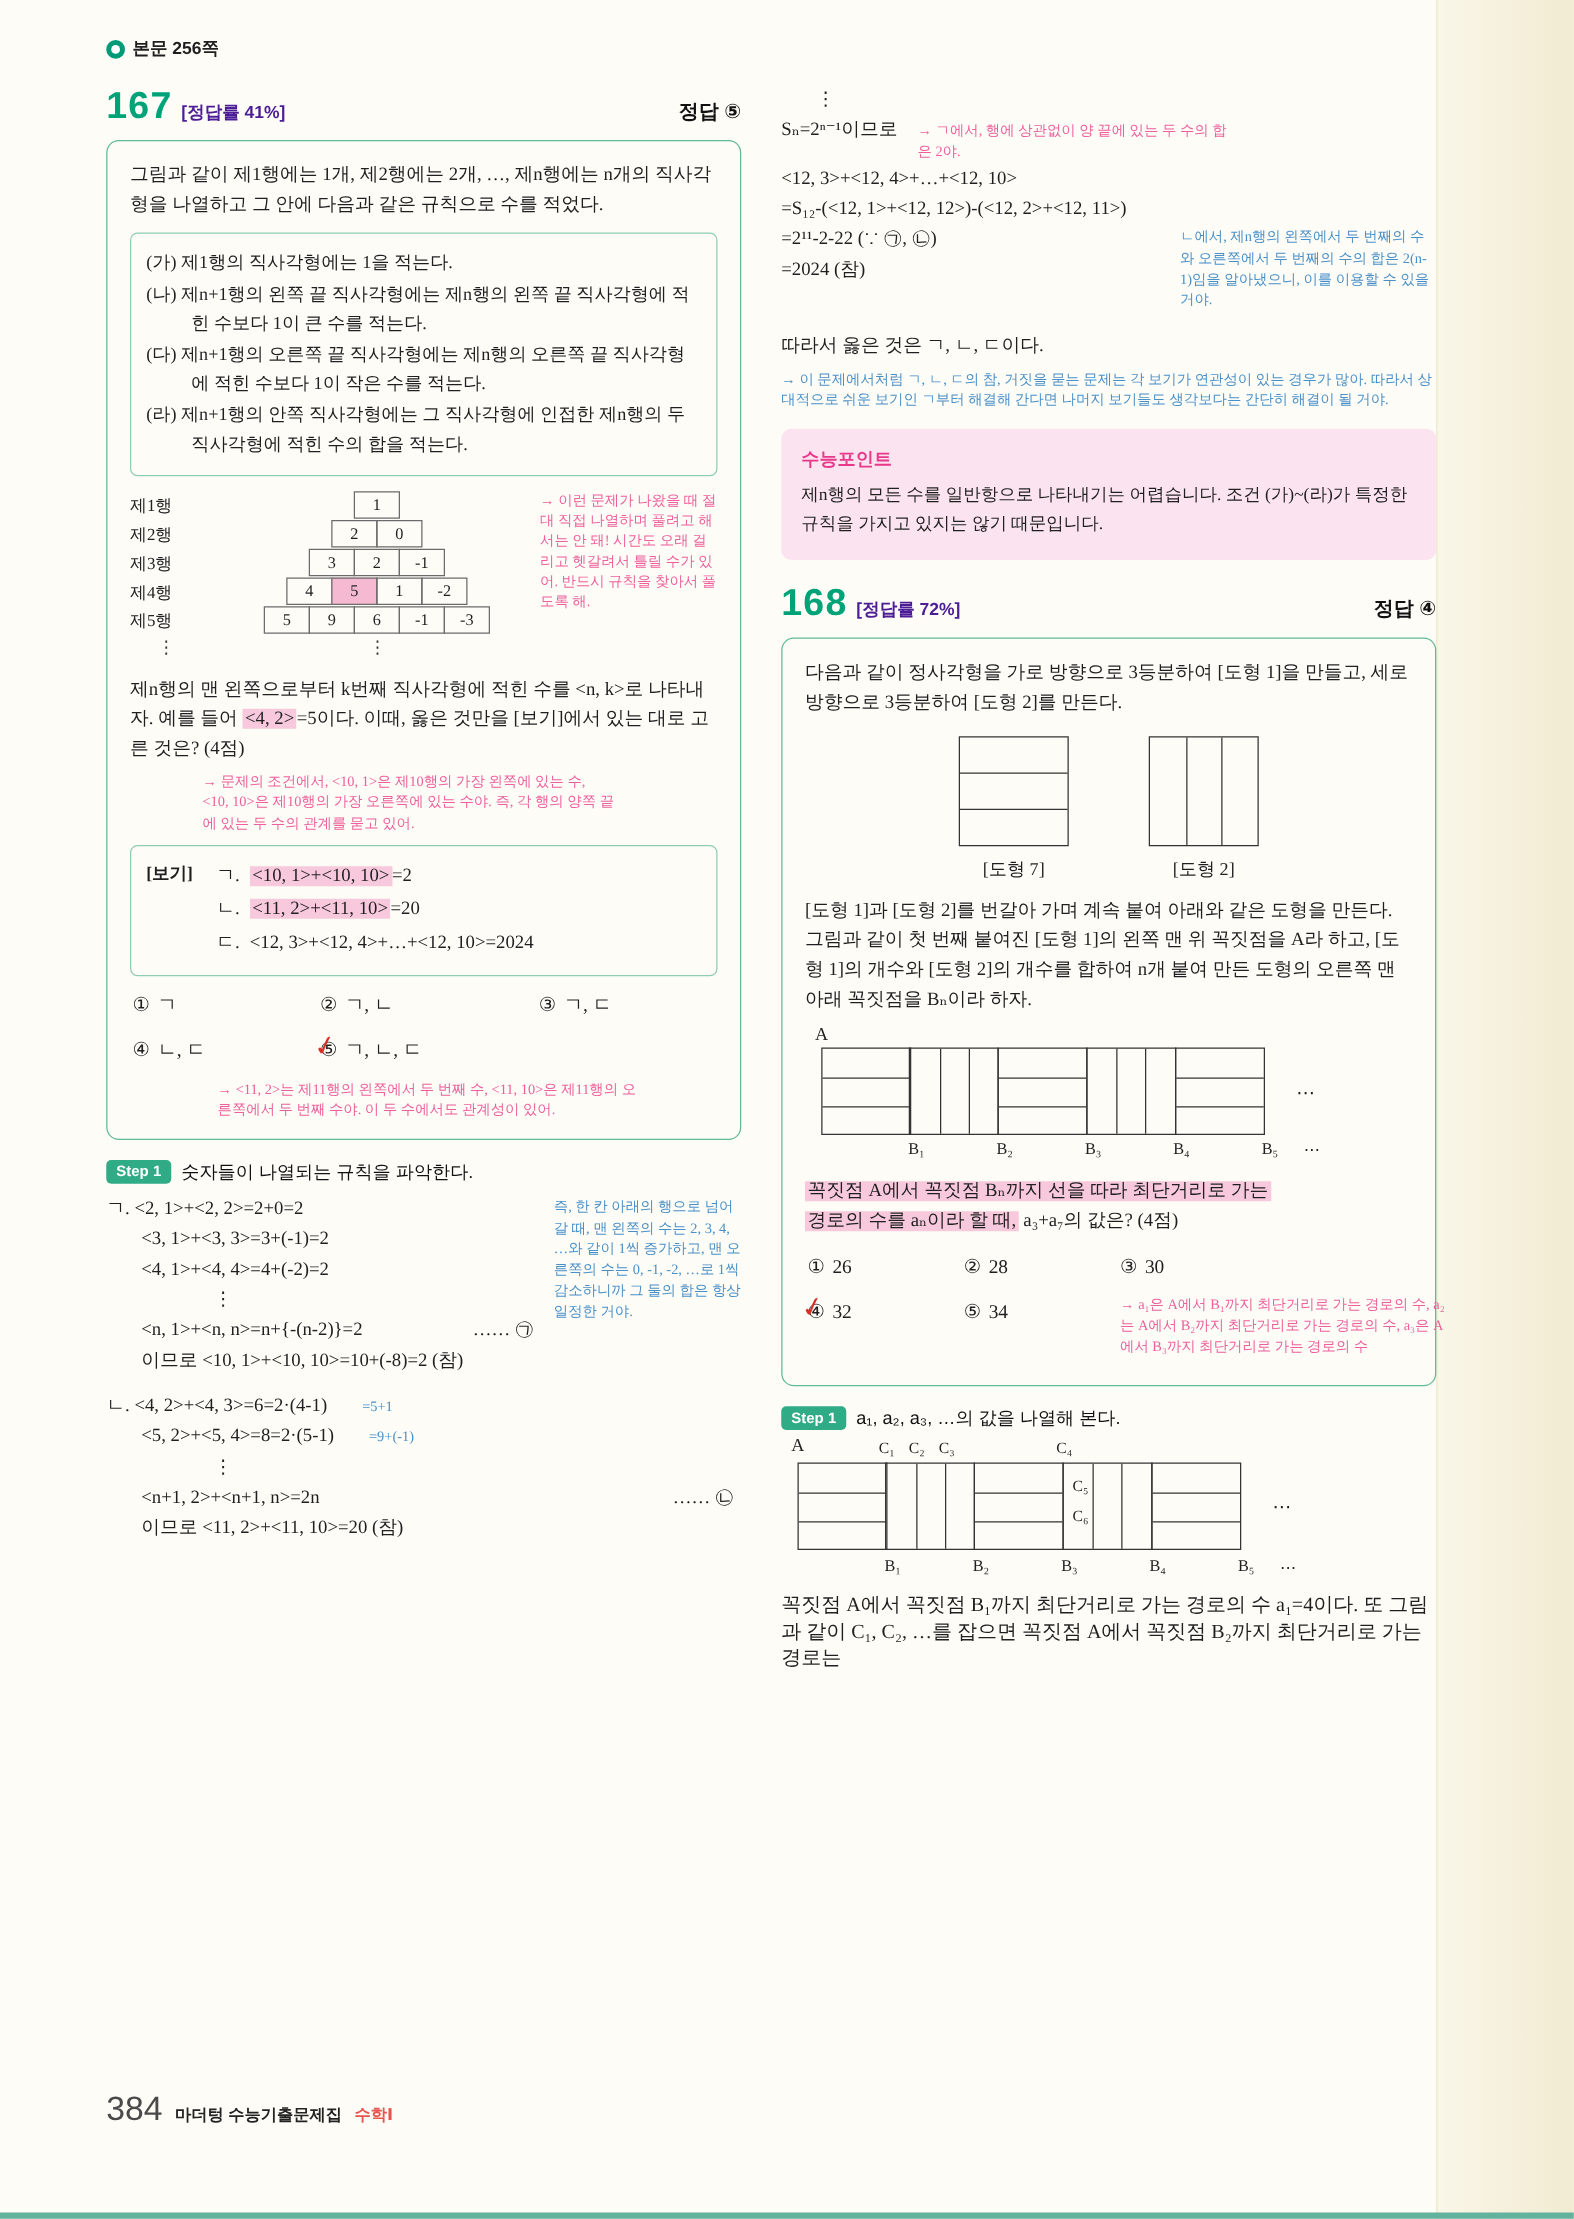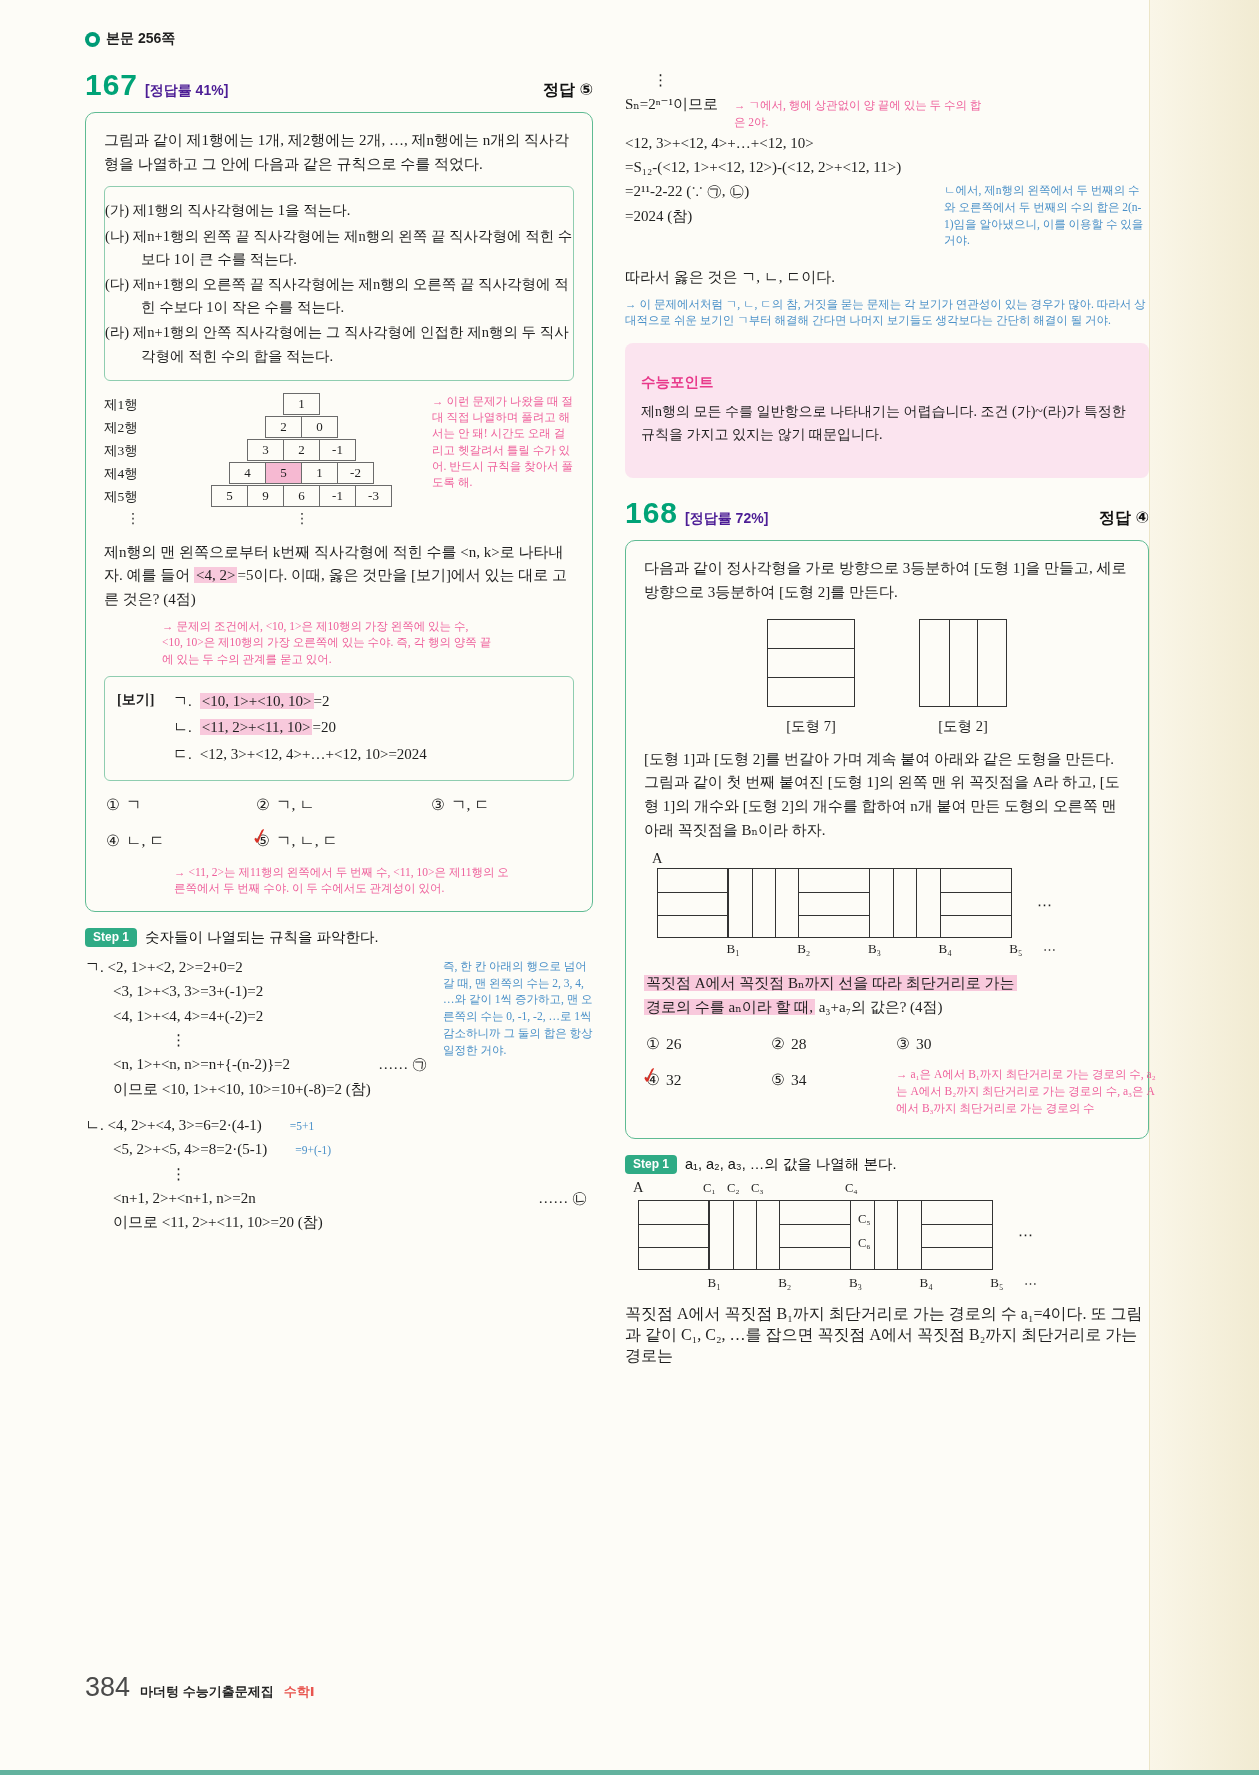--- a/index.html
+++ b/index.html
@@ -29,21 +29,21 @@
   
   .prob-head { display:flex; align-items:baseline; margin:6px 0 10px;
                font-family:"Liberation Sans","DejaVu Sans",sans-serif; }
   .prob-num { font-size:30px; font-weight:bold; color:#00a377; letter-spacing:1px; }
   .prob-rate { font-size:14px; font-weight:bold; color:#4c1d95; margin-left:7px; }
   .prob-ans { margin-left:auto; font-size:16px; font-weight:bold; color:#111; }
 
   
   .qbox { border:1.6px solid #5fbb93; border-radius:10px; padding:16px 18px 12px; font-size:15px; line-height:1.58; }
   .para { margin-bottom:6px; }
-  .cond-box { border:1px solid #8fcdb0; border-radius:6px; padding:10px 0; margin:10px 0 12px; font-size:14.5px; }
+  .cond-box { border:1px solid #8fcdb0; border-radius:6px; padding:10px 12px; margin:10px 0 12px; font-size:14.5px; }
   .cond { padding-left:36px; text-indent:-36px; margin:2px 0; line-height:1.6; }
 
   
   .pyr { position:relative; margin:6px 0 10px; padding-right:146px; }
   .pyr-row { display:flex; align-items:center; height:23px; }
   .pyr-lab { width:78px; font-size:13.5px; color:#222; }
   .pyr-cells { width:240px; display:flex; justify-content:center; }
   .pyr-cell { width:37px; height:22px; border:1px solid #6b6b6b; margin-left:-1px;
               display:inline-flex; align-items:center; justify-content:center; font-size:13px; }
   .hl-cell { background:#f6b9d2; }
@@ -90,21 +90,21 @@
   .tag { margin-left:auto; padding-right:6px; }
   .right-note { position:absolute; right:0; top:3px; width:150px; }
   .w200 { width:205px; }
   .mini-note { color:#4a90c8; font-size:11.5px; margin-left:28px; }
   .minh86 { min-height:86px; }
 
   .inline-note { display:inline-block; width:252px; margin-left:16px; vertical-align:top; }
   .block-note { margin:6px 0 14px; }
 
   
-  .point-box { background:#fbe4ef; border-radius:8px; padding:30px 16px; margin:14px 0 18px; }
+  .point-box { background:#fbe4ef; border-radius:8px; padding:15px 16px; margin:14px 0 18px; }
   .point-title { color:#e8388a; font-family:"Liberation Sans","DejaVu Sans",sans-serif;
                  font-size:14.5px; font-weight:bold; margin-bottom:8px; }
   .point-body { font-size:14px; line-height:1.66; margin-bottom:2px; }
 
   
   .figs { display:flex; gap:64px; justify-content:center; margin:14px 0 10px; }
   .shape { width:88px; height:88px; border:1.5px solid #333; position:relative; }
   .shape-h i { position:absolute; left:0; right:0; height:0; border-top:1.2px solid #333; display:block; }
   .shape-h i:nth-child(1){ top:33.3%; } .shape-h i:nth-child(2){ top:66.6%; }
   .shape-v i { position:absolute; top:0; bottom:0; width:0; border-left:1.2px solid #333; display:block; }

